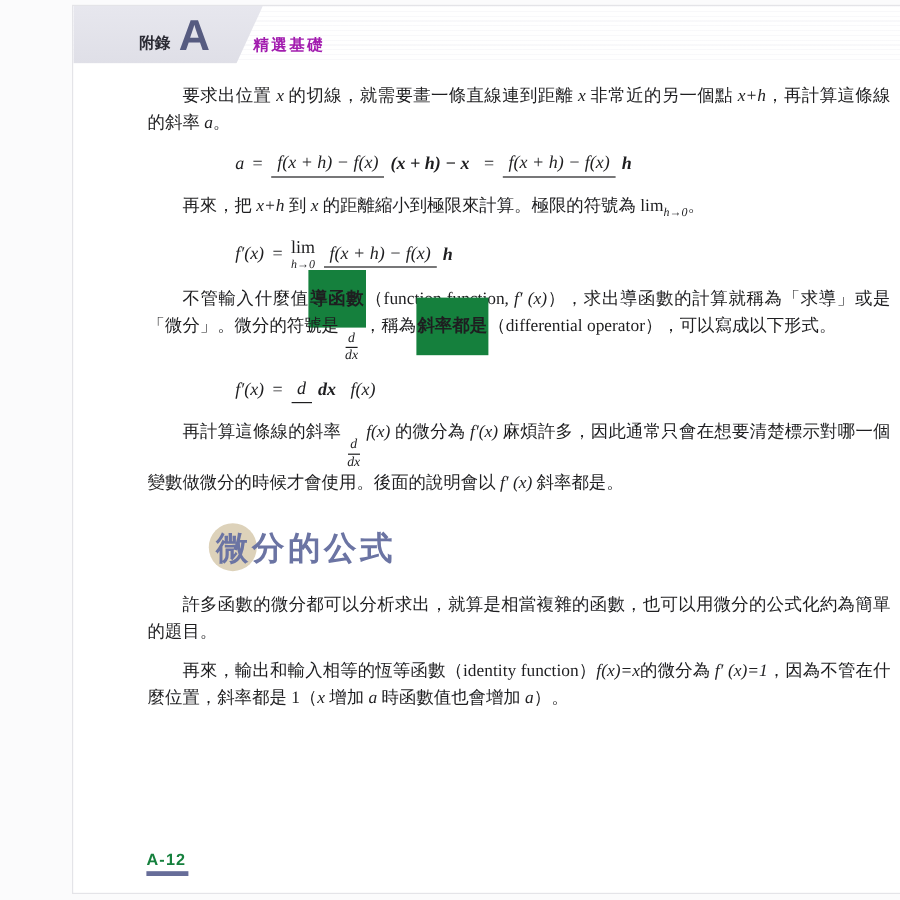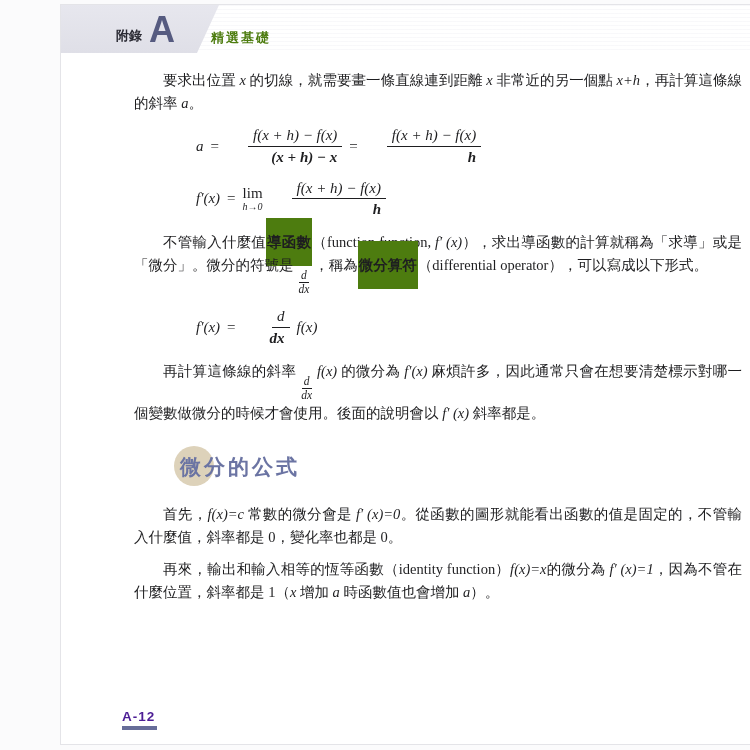--- a/index.html
+++ b/index.html
@@ -32,64 +32,64 @@
     font-size:13px;font-weight:bold;color:#2a2a33;
     font-family:"Liberation Sans","DejaVu Sans",sans-serif;
   }
   .appendix-letter{
     position:absolute;left:88px;top:4px;
     font-size:36px;font-weight:bold;color:#565b80;
     font-family:"Liberation Sans","DejaVu Sans",sans-serif;
   }
   .header-subtitle{
     position:absolute;left:150px;top:24px;
-    font-size:13px;font-weight:bold;color:#4d7c0f;letter-spacing:2px;
+    font-size:13px;font-weight:bold;color:#a21caf;letter-spacing:2px;
     font-family:"Liberation Sans","DejaVu Sans",sans-serif;
   }
   
   .body-text{padding:14px 61px 0 61px;font-size:14.5px;line-height:23px;}
-  .para{margin:0 0 9px 12px;text-indent:2em;text-align:justify;}
+  .para{margin:0 0 9px 1px;text-indent:2em;text-align:justify;}
   .math{font-style:italic;}
-  .hl{background:#4d7c0f;font-weight:bold;padding:16px 1px;}
+  .hl{background:#15803d;font-weight:bold;padding:16px 1px;}
   .limsub{font-style:italic;font-size:10px;}
   
   .ifrac{
     display:inline-flex;flex-direction:column;align-items:center;
     font-size:11.5px;line-height:1.15;font-style:italic;
     vertical-align:-9px;margin:0 3px;text-indent:0;
   }
   .ifrac .inum{border-bottom:1px solid #1e1e20;padding:0 2px;}
   .ifrac .iden{padding:0 2px;}
   
   .formula{
     display:flex;align-items:center;gap:7px;
     margin:11px 0 12px 74px;font-style:italic;font-size:15px;
   }
-  .frac{display:inline-flex;flex-direction:column;align-items:flex-end;line-height:1.25;margin-left:22px;}
+  .frac{display:inline-flex;align-items:flex-start;line-height:1.25;}
   .frac .num{border-bottom:1px solid #1e1e20;padding:0 5px 1px 5px;}
   .frac .den{padding:1px 5px 0 5px;font-weight:bold;}
   .lim{display:inline-flex;flex-direction:column;align-items:center;line-height:1;font-style:normal;}
   .lim .lim-word{font-style:normal;}
   .lim .lim-sub{font-size:10px;font-style:italic;margin-top:1px;}
   .eqsign{font-style:normal;}
   
   .section-heading{position:relative;margin:24px 0 14px 58px;height:40px;}
   .heading-circle{
     position:absolute;left:-6px;top:-3px;width:40px;height:40px;
     border-radius:50%;background:#ddd2ba;
   }
   .heading-text{
-    position:relative;font-size:21px;font-weight:bold;color:#6b74a3;
+    position:relative;font-size:27px;font-weight:bold;color:#6b74a3;
     letter-spacing:3px;line-height:36px;
     font-family:"Liberation Sans","DejaVu Sans",sans-serif;
   }
   
   .footer{position:absolute;left:61px;top:704px;}
   .page-number{
-    font-size:13.5px;font-weight:bold;color:#4c1d95;letter-spacing:1px;
+    font-size:13.5px;font-weight:bold;color:#15803d;letter-spacing:1px;
     font-family:"Liberation Sans","DejaVu Sans",sans-serif;
   }
   .page-number-bar{width:35px;height:4px;background:#676d99;margin-top:2px;}
 </style>
 </head>
 <body>
 
 <div class="page">
 
   <div class="header">
@@ -111,38 +111,39 @@
         <span class="num">f(x + h) − f(x)</span>
         <span class="den">(x + h) − x</span>
       </span>
       <span class="eqsign">=</span>
       <span class="frac">
         <span class="num">f(x + h) − f(x)</span>
         <span class="den">h</span>
       </span>
     </div>
 
+    <p class="para"><span class="text-run">再來，把 </span><span class="math">x+h</span><span class="text-run"> 到 </span><span class="math">x</span><span class="text-run"> 的距離縮小到極限來計算。極限的符號為 </span><span class="text-run">lim<sub class="limsub">h→0</sub></span><span class="text-run">。</span></p>
 
     <div class="formula">
       <span class="math">f′(x)</span>
       <span class="eqsign">=</span>
       <span class="lim">
         <span class="lim-word">lim</span>
         <span class="lim-sub">h→0</span>
       </span>
       <span class="frac">
         <span class="num">f(x + h) − f(x)</span>
         <span class="den">h</span>
       </span>
     </div>
 
     <p class="para"><span class="text-run">不管輸入什麼值</span><span class="hl">導函數</span><span class="text-run">（function function, </span><span class="math">f′ (x)</span><span class="text-run">），求出導函數的計算就稱為「求導」或是「微分」。微分的符號是</span><span class="ifrac">
           <span class="inum">d</span>
           <span class="iden">dx</span>
-        </span><span class="text-run">，稱為</span><span class="hl">微分算符</span><span class="text-run">（differential operator），可以寫成以下形式。</span></p>
+        </span><span class="text-run">，稱為</span><span class="hl">斜率都是</span><span class="text-run">（differential operator），可以寫成以下形式。</span></p>
 
     <div class="formula">
       <span class="math">f′(x)</span>
       <span class="eqsign">=</span>
       <span class="frac">
         <span class="num">d</span>
         <span class="den">dx</span>
       </span>
       <span class="math">f(x)</span>
     </div>
@@ -150,22 +151,22 @@
     <p class="para"><span class="text-run">再計算這條線的斜率</span><span class="ifrac">
           <span class="inum">d</span>
           <span class="iden">dx</span>
         </span><span class="math">f(x)</span><span class="text-run"> 的微分為 </span><span class="math">f′(x)</span><span class="text-run"> 麻煩許多，因此通常只會在想要清楚標示對哪一個變數做微分的時候才會使用。後面的說明會以 </span><span class="math">f′ (x)</span><span class="text-run"> 斜率都是。</span></p>
 
     <div class="section-heading">
       <div class="heading-circle"></div>
       <div class="heading-text">微分的公式</div>
     </div>
 
+    <p class="para"><span class="text-run">許多函數的微分都可以分析求出，就算是相當複雜的函數，也可以用微分的公式化約為簡單的題目。</span></p>
 
-    <p class="para"><span class="text-run">首先，</span><span class="math">f(x)=c</span><span class="text-run"> 常數的微分會是 </span><span class="math">f′ (x)=0</span><span class="text-run">。從函數的圖形就能看出函數的值是固定的，不管輸入什麼值，斜率都是 0，變化率也都是 0。</span></p>
 
     <p class="para"><span class="text-run">再來，輸出和輸入相等的恆等函數（identity function）</span><span class="math">f(x)=x</span><span class="text-run">的微分為 </span><span class="math">f′ (x)=1</span><span class="text-run">，因為不管在什麼位置，斜率都是 1（</span><span class="math">x</span><span class="text-run"> 增加 </span><span class="math">a</span><span class="text-run"> 時函數值也會增加 </span><span class="math">a</span><span class="text-run">）。</span></p>
 
   </div>
 
   <div class="footer">
     <div class="page-number">A-12</div>
     <div class="page-number-bar"></div>
   </div>
 

